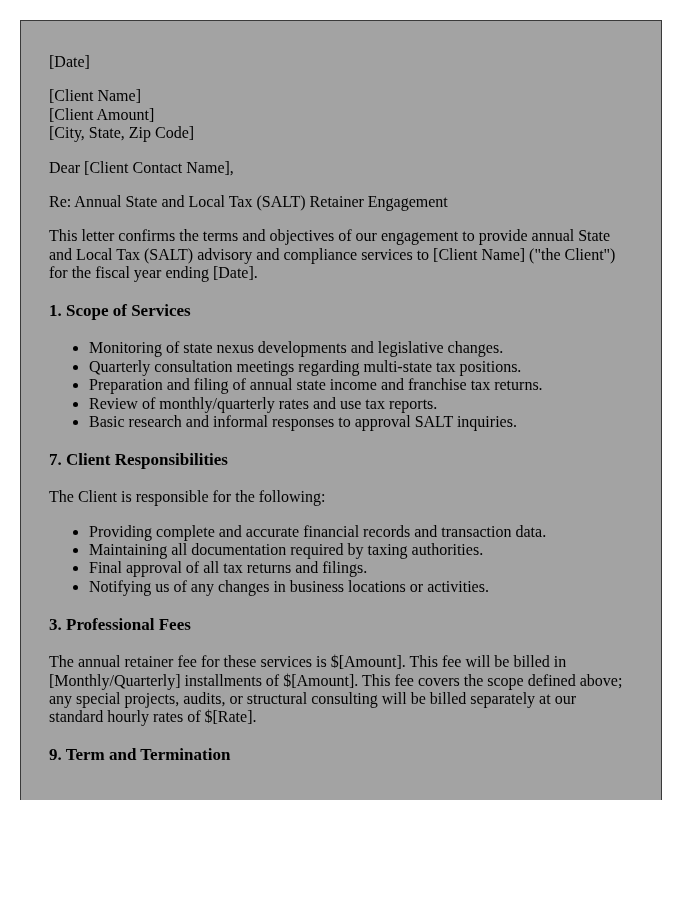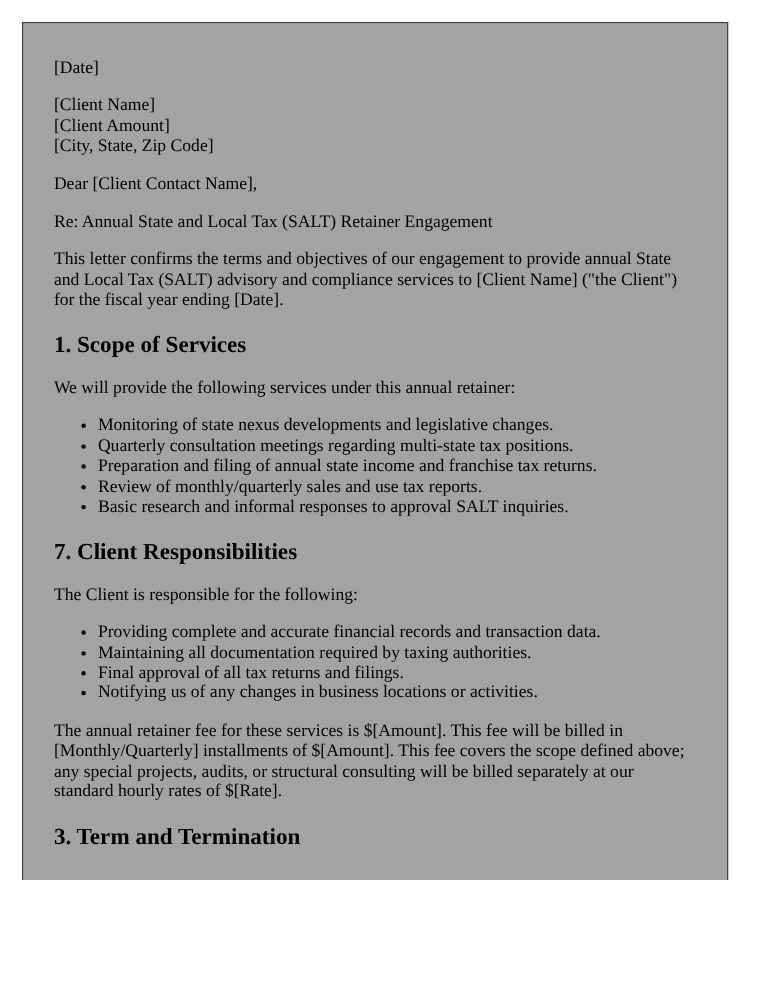--- a/index.html
+++ b/index.html
@@ -26,21 +26,21 @@
     border-bottom: none;   
     padding: 16px 28px;
     overflow: hidden;
     font-size: 16px;
     line-height: 1.15;
   }
   .page p {
     margin: 16px 0;
   }
   .page h3 {
-    font-size: 21px;
+    font-size: 17px;
     font-weight: bold;
     margin: 18.7px 0;
   }
   .page ul {
     margin: 16px 0;
     padding-left: 40px;
     list-style-type: disc;
   }
   .page li {
     margin: 0;
@@ -58,39 +58,39 @@
     <span>[City, State, Zip Code]</span></p>
 
   <p>Dear [Client Contact Name],</p>
 
   <p>Re: Annual State and Local Tax (SALT) Retainer Engagement</p>
 
   <p>This letter confirms the terms and objectives of our engagement to provide annual State and Local Tax (SALT) advisory and compliance services to [Client Name] ("the Client") for the fiscal year ending [Date].</p>
 
   <h3>1. Scope of Services</h3>
 
-  <p>We will provide the following services under this annual retainer:</p>
 
   <ul>
     <li>Monitoring of state nexus developments and legislative changes.</li>
     <li>Quarterly consultation meetings regarding multi-state tax positions.</li>
     <li>Preparation and filing of annual state income and franchise tax returns.</li>
-    <li>Review of monthly/quarterly sales and use tax reports.</li>
+    <li>Review of monthly/quarterly rates and use tax reports.</li>
     <li>Basic research and informal responses to approval SALT inquiries.</li>
   </ul>
 
   <h3>7. Client Responsibilities</h3>
 
   <p>The Client is responsible for the following:</p>
 
   <ul>
     <li>Providing complete and accurate financial records and transaction data.</li>
     <li>Maintaining all documentation required by taxing authorities.</li>
     <li>Final approval of all tax returns and filings.</li>
     <li>Notifying us of any changes in business locations or activities.</li>
   </ul>
 
+  <h3>3. Professional Fees</h3>
 
   <p>The annual retainer fee for these services is $[Amount]. This fee will be billed in [Monthly/Quarterly] installments of $[Amount]. This fee covers the scope defined above; any special projects, audits, or structural consulting will be billed separately at our standard hourly rates of $[Rate].</p>
 
-  <h3>3. Term and Termination</h3>
+  <h3>9. Term and Termination</h3>
 
 </div>
 
 </body></html>

